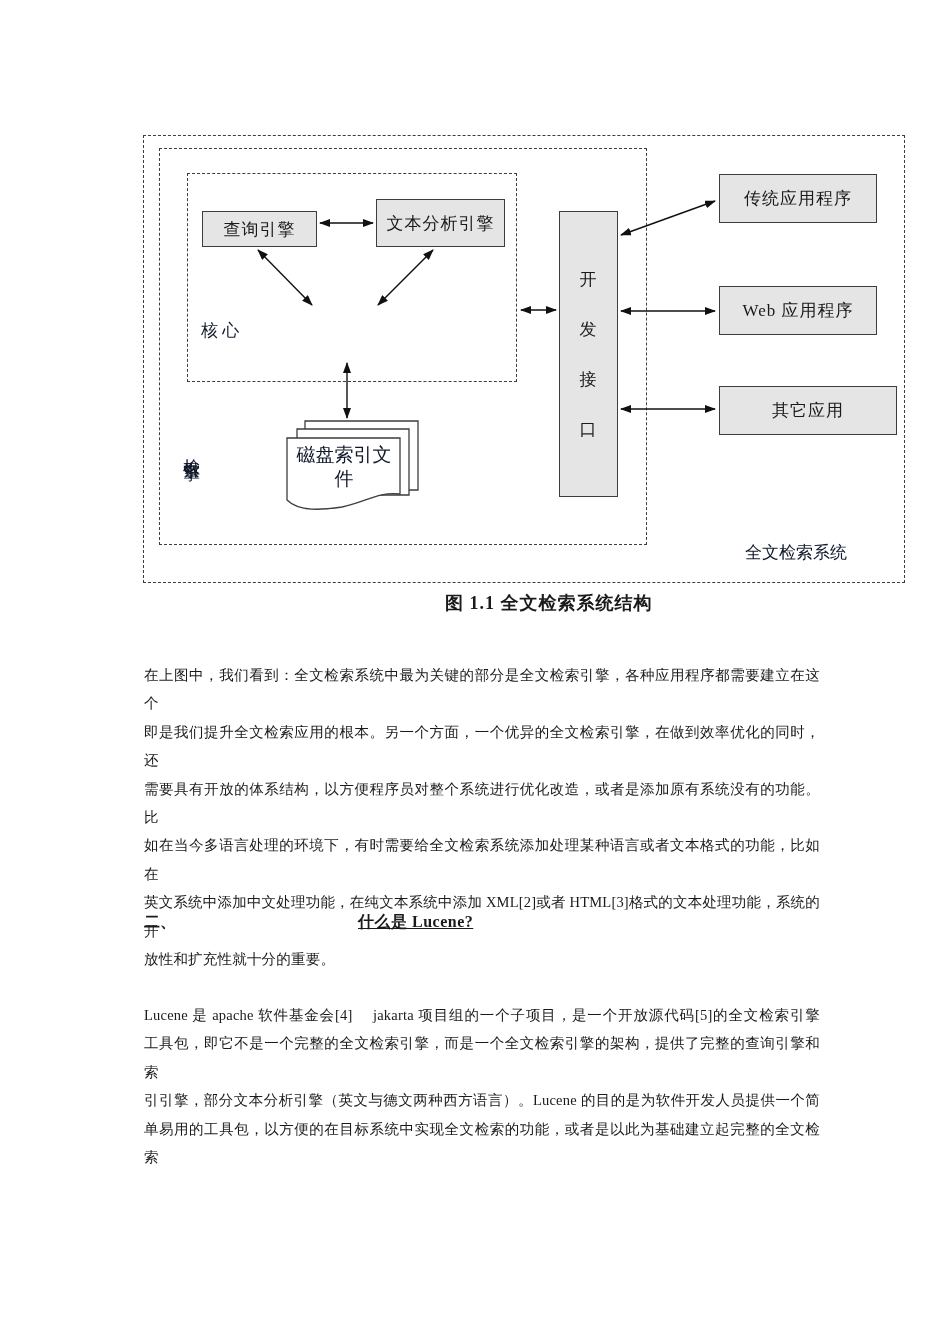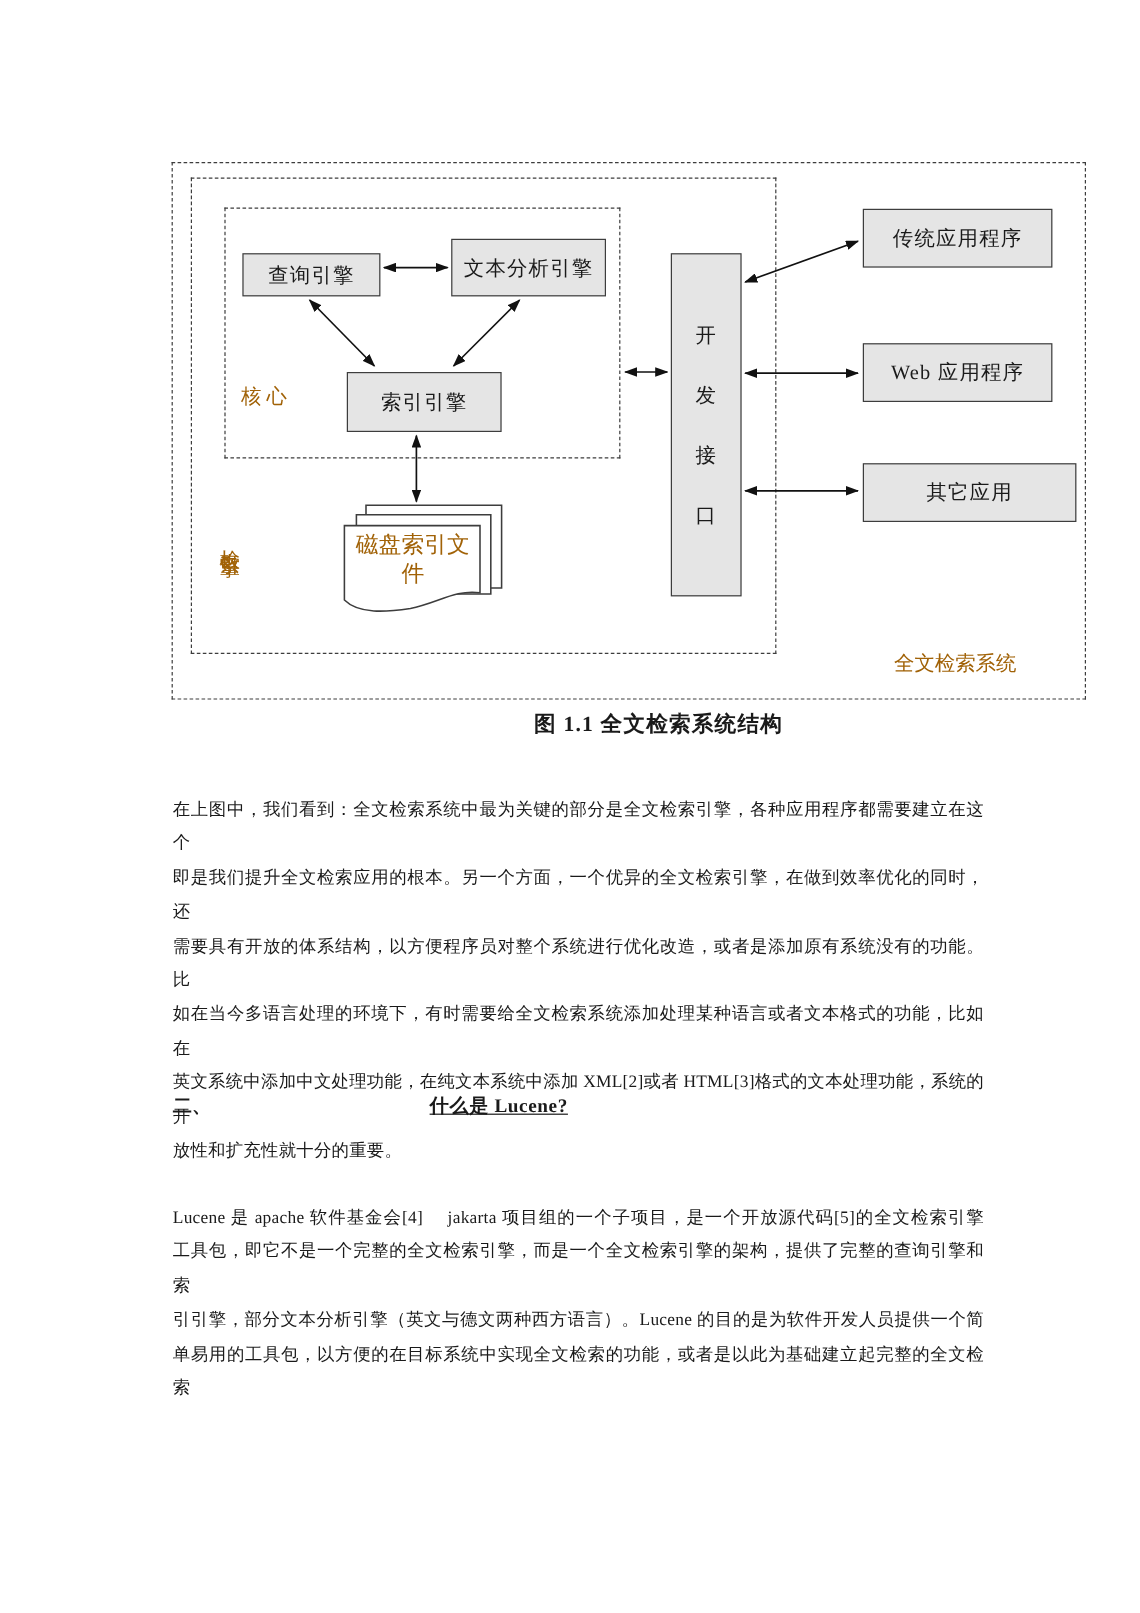--- a/index.html
+++ b/index.html
@@ -37,21 +37,21 @@
   .node-textana  { left: 376px; top: 199px; width: 129px; height: 48px; }
   .node-index    { left: 289px; top: 310px; width: 129px; height: 50px; }
   .node-dev      { left: 559px; top: 211px; width: 59px;  height: 286px;
                    flex-direction: column; gap: 27px; }
   .node-trad     { left: 719px; top: 174px; width: 158px; height: 49px; }
   .node-web      { left: 719px; top: 286px; width: 158px; height: 49px; }
   .node-other    { left: 719px; top: 386px; width: 178px; height: 49px; }
   .lbl {
     position: absolute;
     font-size: 17px;
-    color: #a16207;
+    color: #0f172a;
     white-space: nowrap;
   }
   .lbl-core { left: 200px; top: 319px; width: 40px; text-align: center;
               line-height: 23px; white-space: normal; }
   .lbl-retrieval { left: 180px; top: 445px; writing-mode: vertical-rl;
                    letter-spacing: 2px; height: 84px; }
   .lbl-system { left: 745px; top: 541px; }
   .svg-layer { position: absolute; left: 0; top: 0; pointer-events: none; }
   .fig-caption {
     position: absolute;
@@ -118,23 +118,20 @@
       <path d="M12,28 H125 V84 C104,81 89,93 67,97 C47,100 24,102 12,90 Z"></path>
     </g>
   </svg>
 
   <div class="node node-query">
     <span>查询引擎</span>
   </div>
   <div class="node node-textana">
     <span>文本分析引擎</span>
   </div>
-  <div class="node node-index">
-    <span>索引引擎</span>
-  </div>
   <div class="node node-dev">
     <span>开</span>
     <span>发</span>
     <span>接</span>
     <span>口</span>
   </div>
   <div class="node node-trad">
     <span>传统应用程序</span>
   </div>
   <div class="node node-web">

